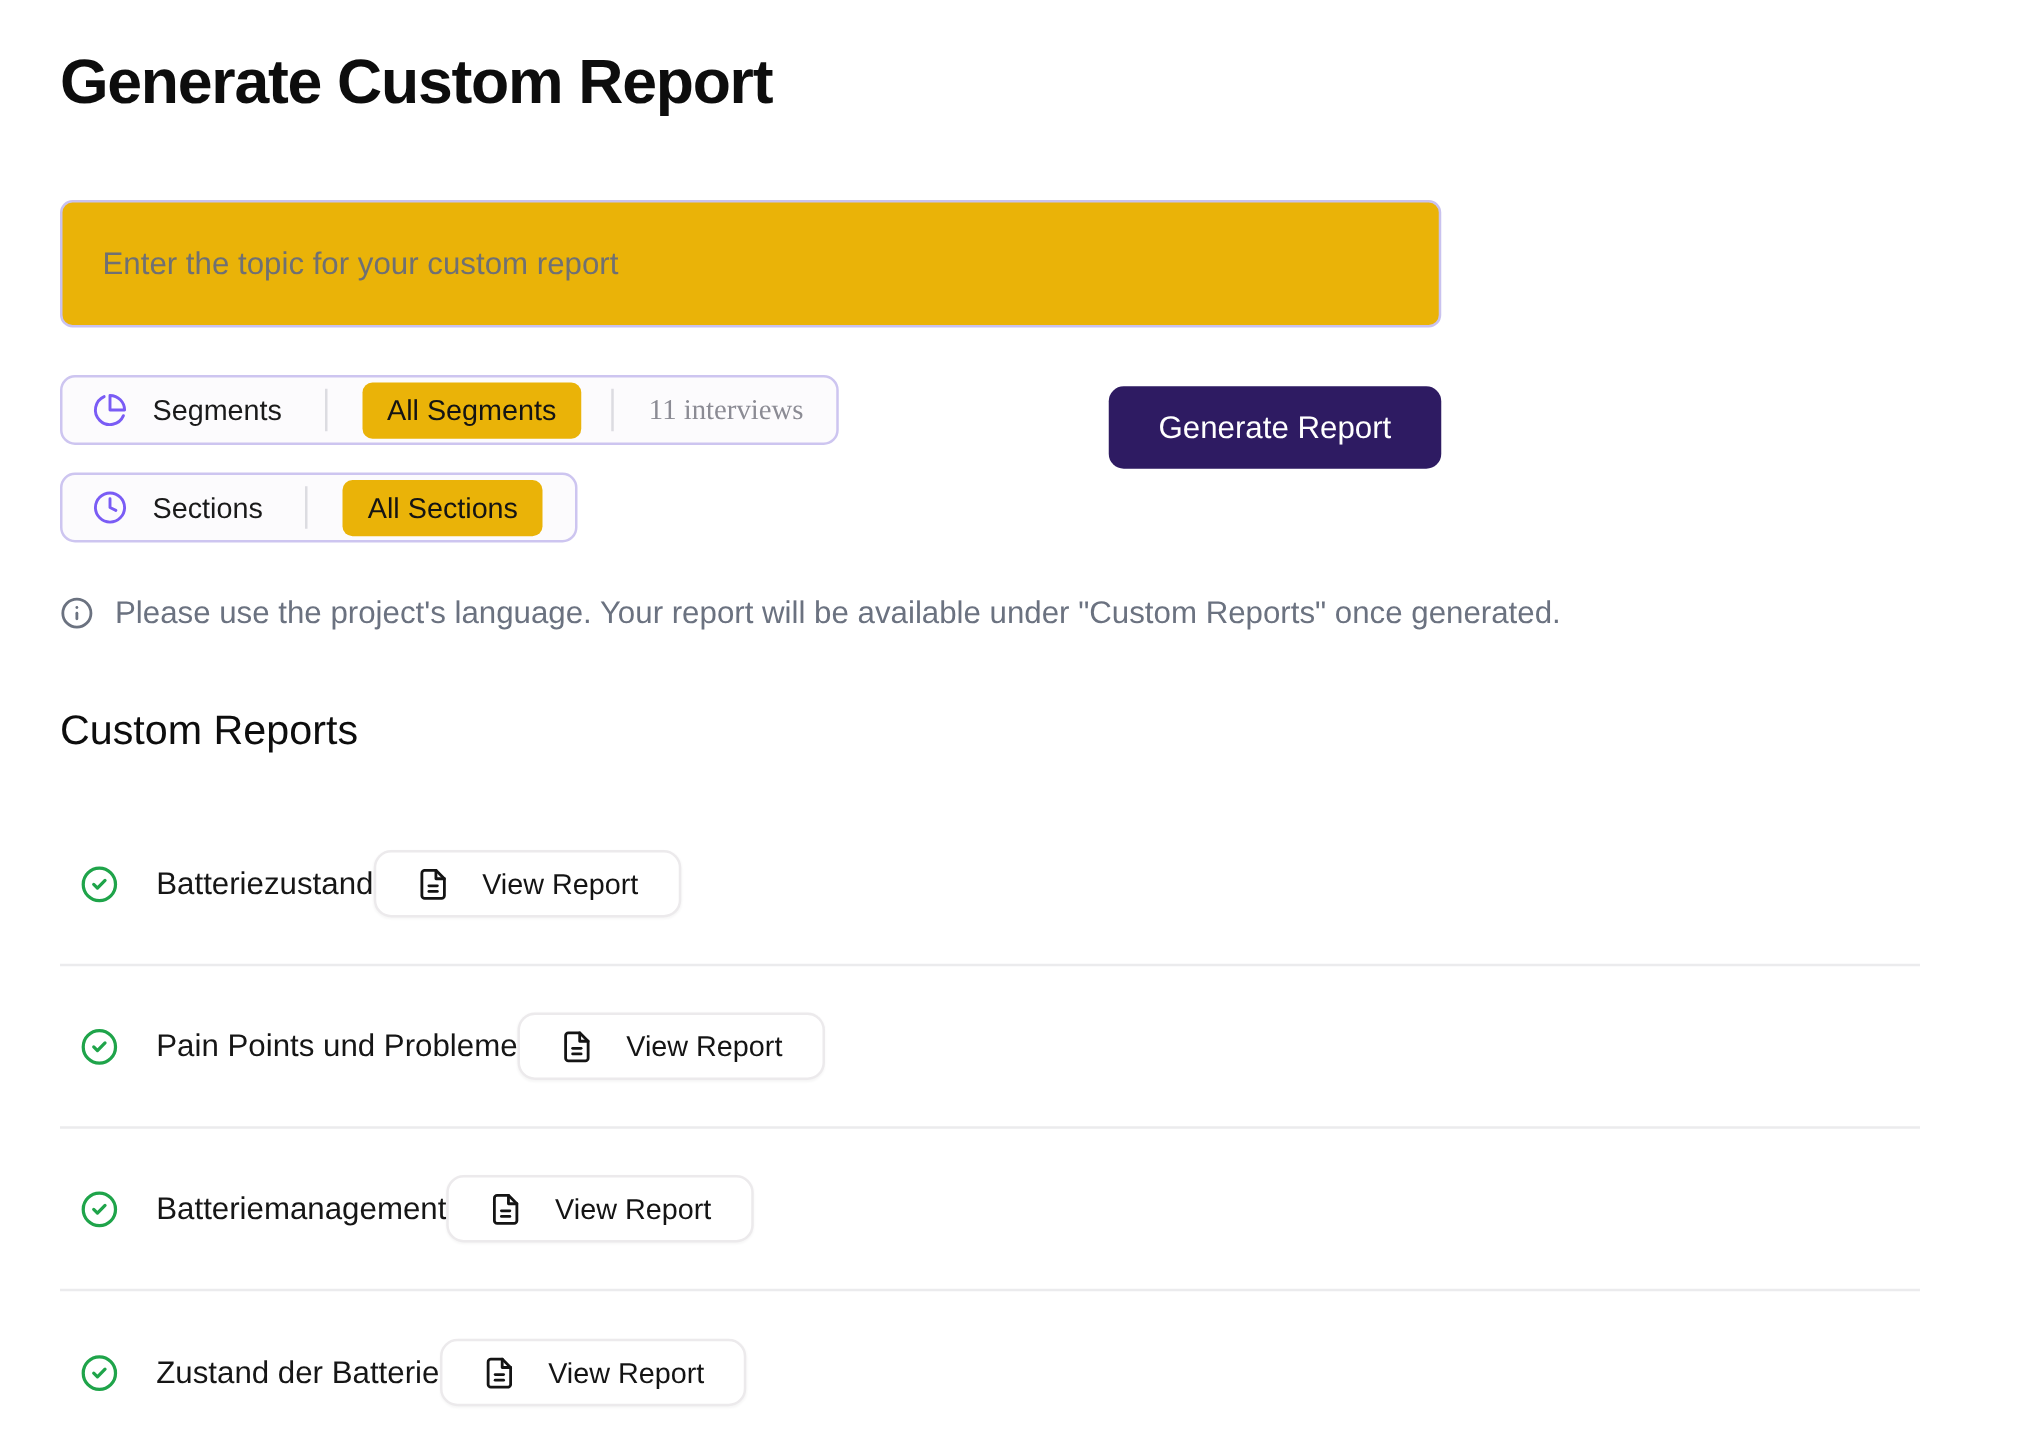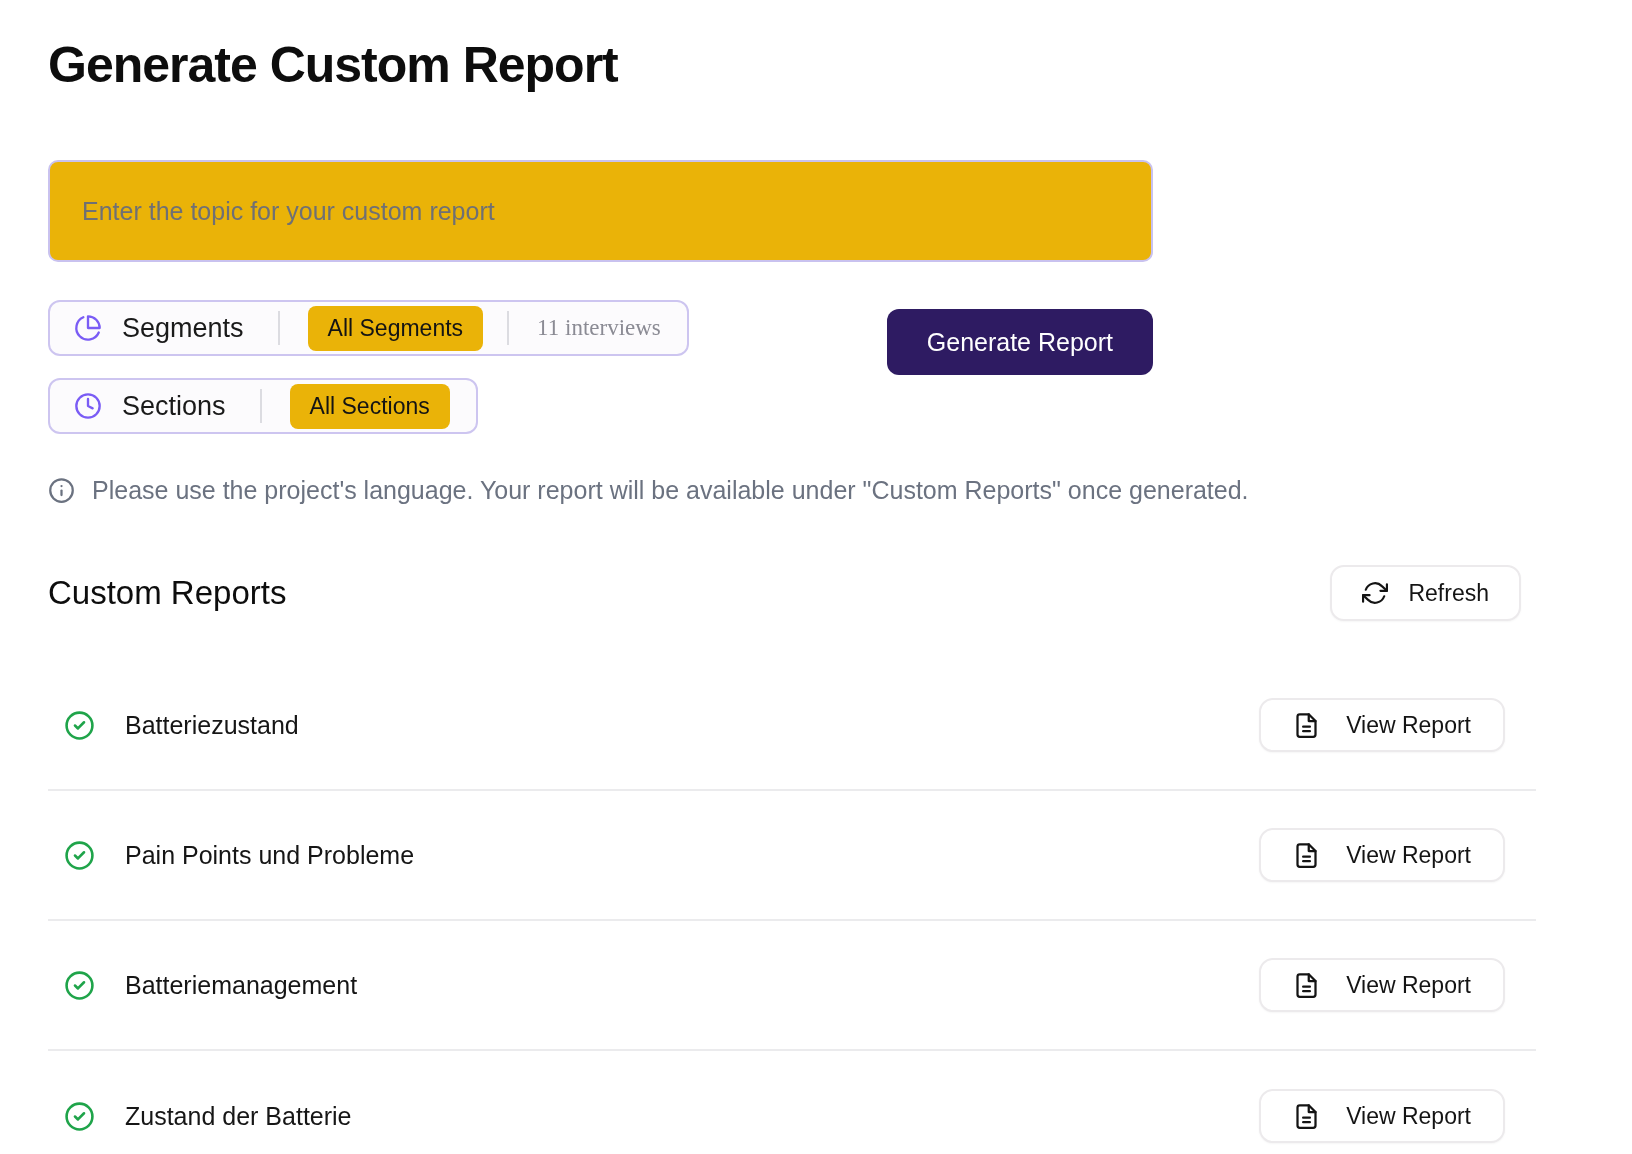--- a/index.html
+++ b/index.html
@@ -48,21 +48,21 @@
     height: 56px;
     padding: 0 26px 0 24px;
     border: 2px solid #cdc5f0;
     border-radius: 12px;
     background: #fcfbfd;
     cursor: pointer;
     width: max-content;
   }
   .chip-icon { display: inline-flex; color: #7a5cf5; margin-right: 20px; }
   .chip-icon svg { width: 28px; height: 28px; }
-  .chip-label { font-size: 27px; color: #1a1a1a; margin-right: 34px; }
+  .chip-label { font-size: 23px; color: #1a1a1a; margin-right: 34px; }
   .chip-divider { width: 2px; height: 34px; background: #dcdce1; margin-right: 28px; }
   .chip-value {
     font-size: 23px;
     color: #141414;
     background: #eab308;
     border-radius: 8px;
     padding: 9px 20px;
     margin-right: 24px;
   }
   .chip-meta { font-size: 23px; color: #8b8b94; font-family: Liberation Serif, serif; }
@@ -113,21 +113,21 @@
     cursor: pointer;
     box-shadow: 0 1px 2px rgba(0,0,0,0.04);
   }
   .refresh-btn { height: 56px; padding: 0 30px; gap: 20px; margin-right: 15px; }
   .refresh-btn svg { width: 26px; height: 26px; }
 
   .reports-list { margin-top: 40px; width: 1488px; }
   .report-row {
     height: 130px;
     display: flex;
-    justify-content: space-between;
+    justify-content: flex-start;
     align-items: center;
     border-bottom: 2px solid #ebebed;
   }
   .report-row:last-child { border-bottom: none; }
   .row-left { display: flex; align-items: center; gap: 30px; padding-left: 16px; }
   .check-icon { display: inline-flex; color: #1fa44a; }
   .check-icon svg { width: 31px; height: 31px; }
   .row-title { font-size: 25px; color: #161616; }
 
   .view-btn { height: 54px; padding: 0 32px; gap: 26px; margin-right: 31px; }
@@ -182,31 +182,20 @@
           <circle cx="12" cy="12" r="10"></circle>
           <line x1="12" y1="16" x2="12" y2="12"></line>
           <line x1="12" y1="8" x2="12.01" y2="8"></line>
         </svg>
     </span>
     <span>Please use the project's language. Your report will be available under "Custom Reports" once generated.</span>
   </div>
 
   <div class="reports-header">
     <h2 class="reports-heading">Custom Reports</h2>
-    <button class="ghost-btn refresh-btn">
-      <span style="display:inline-flex;">
-        <svg viewBox="0 0 24 24" fill="none" stroke="currentColor" stroke-width="2" stroke-linecap="round" stroke-linejoin="round">
-            <polyline points="23 4 23 10 17 10"></polyline>
-            <polyline points="1 20 1 14 7 14"></polyline>
-            <path d="M3.51 9a9 9 0 0 1 14.85-3.36L23 10"></path>
-            <path d="M20.49 15a9 9 0 0 1-14.85 3.36L1 14"></path>
-          </svg>
-      </span>
-      <span>Refresh</span>
-    </button>
   </div>
 
   <div class="reports-list">
 
     <div class="report-row">
       <div class="row-left">
         <span class="check-icon">
           <svg viewBox="0 0 24 24" fill="none" stroke="currentColor" stroke-width="2" stroke-linecap="round" stroke-linejoin="round">
               <circle cx="12" cy="12" r="10"></circle>
               <path d="m8.5 12 2.3 2.3L15.5 9.5"></path>

